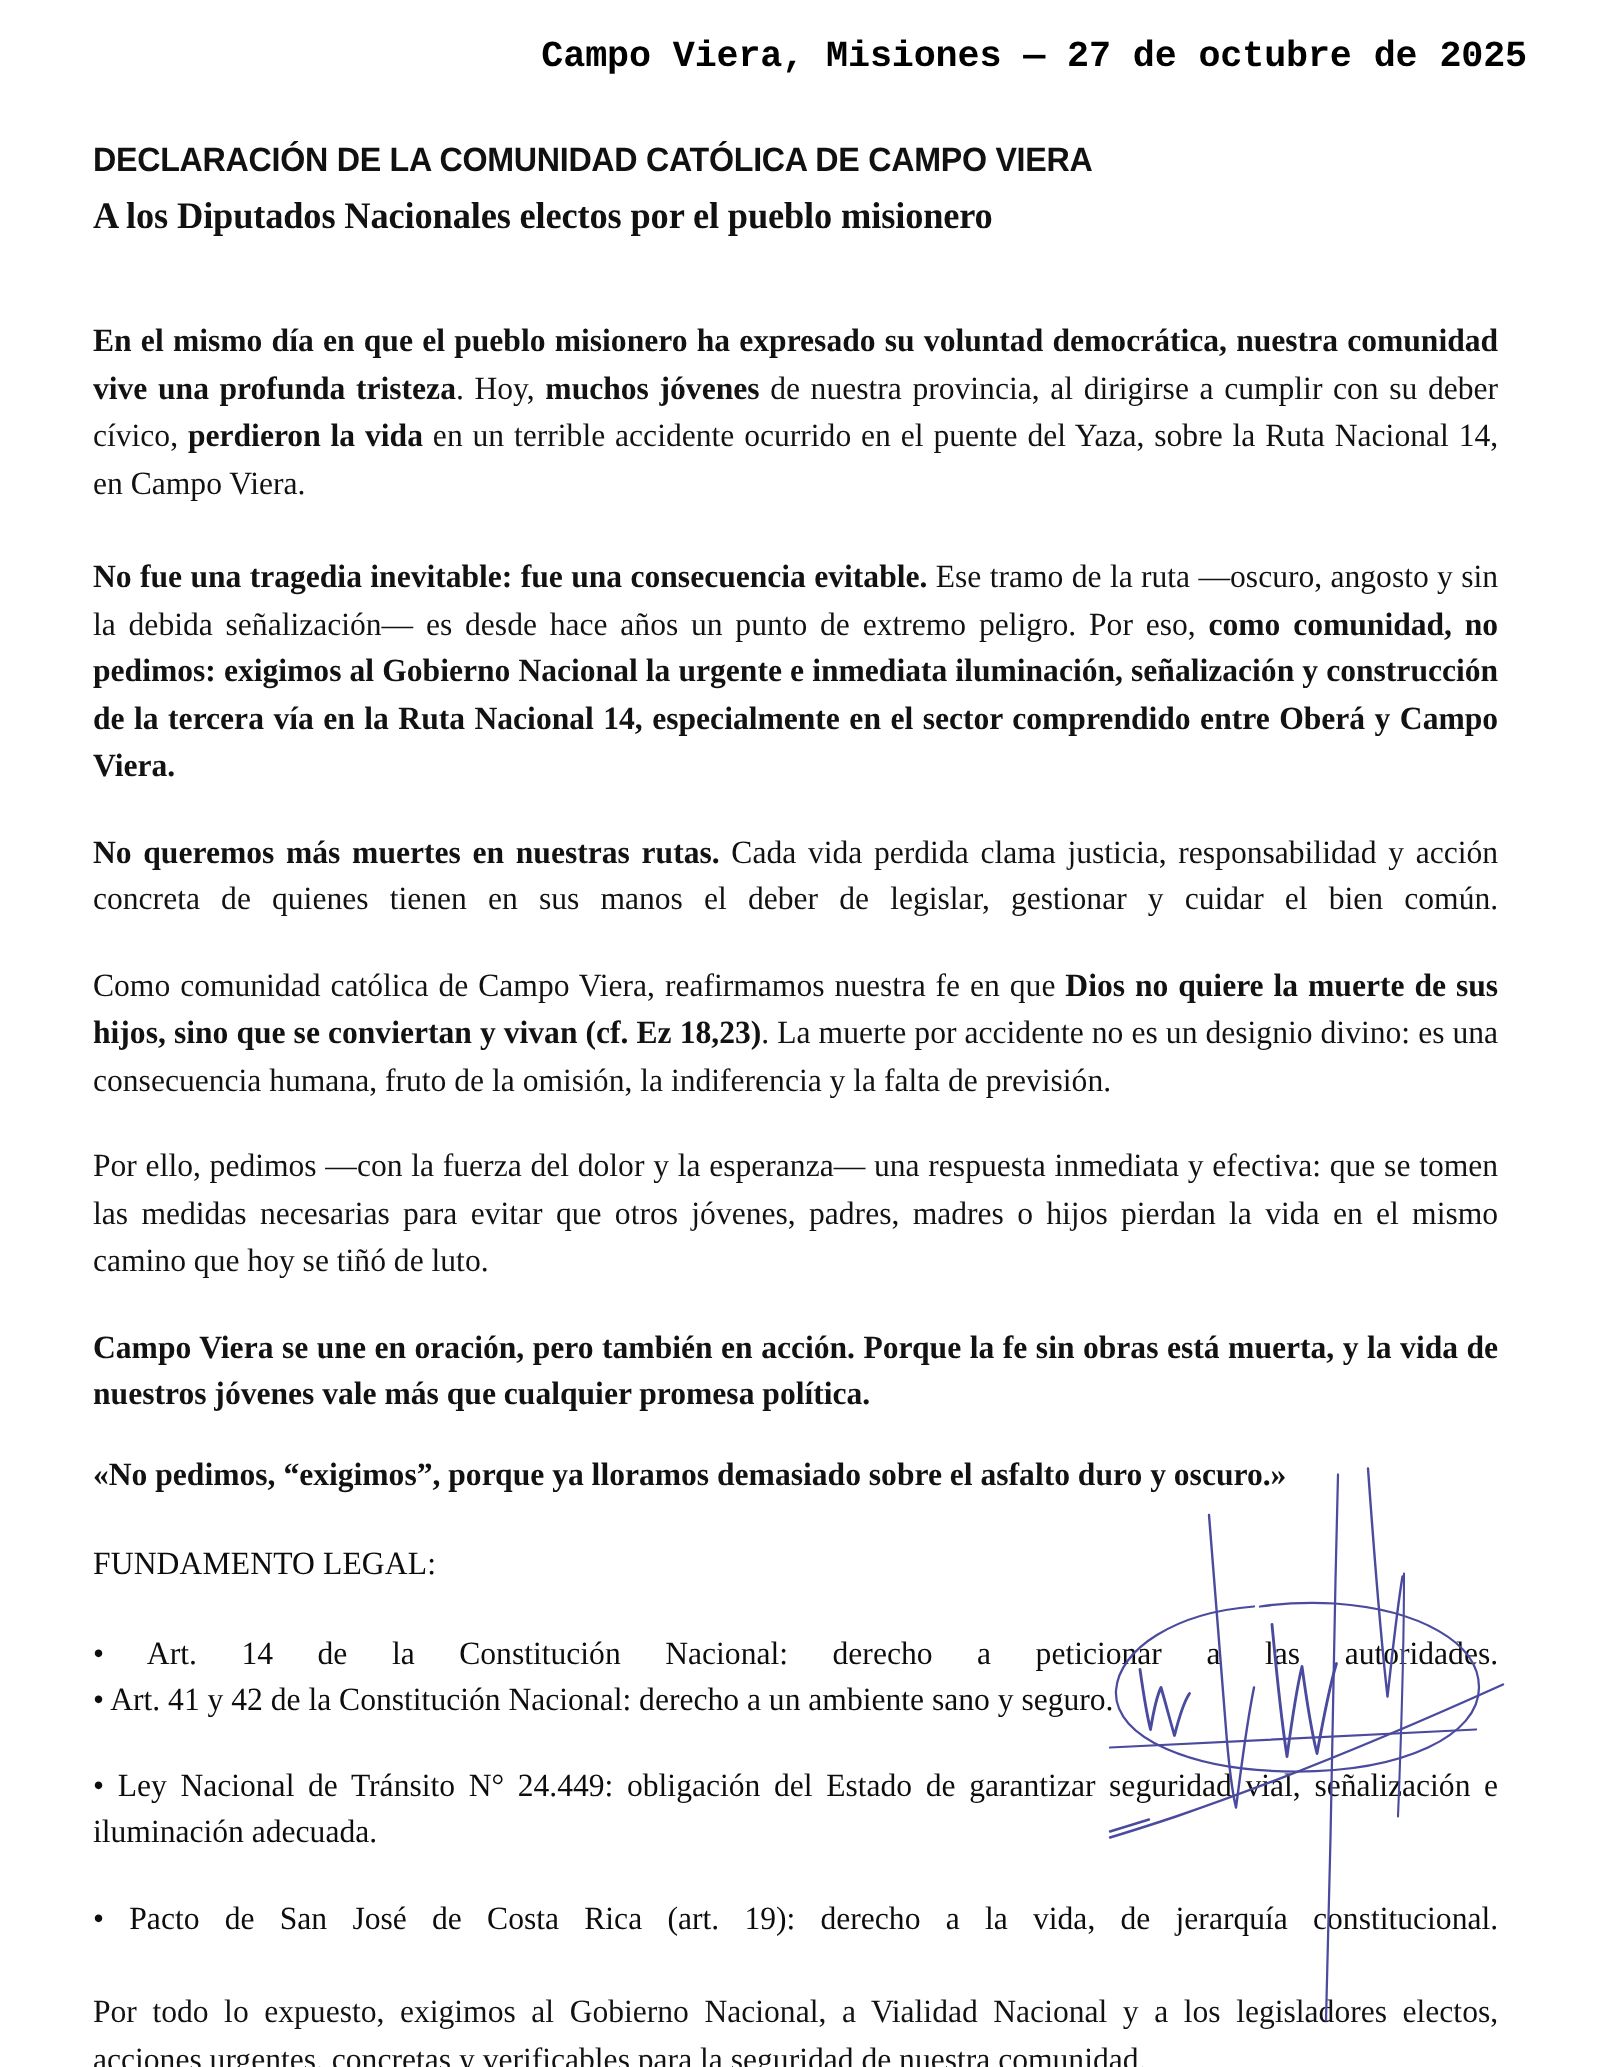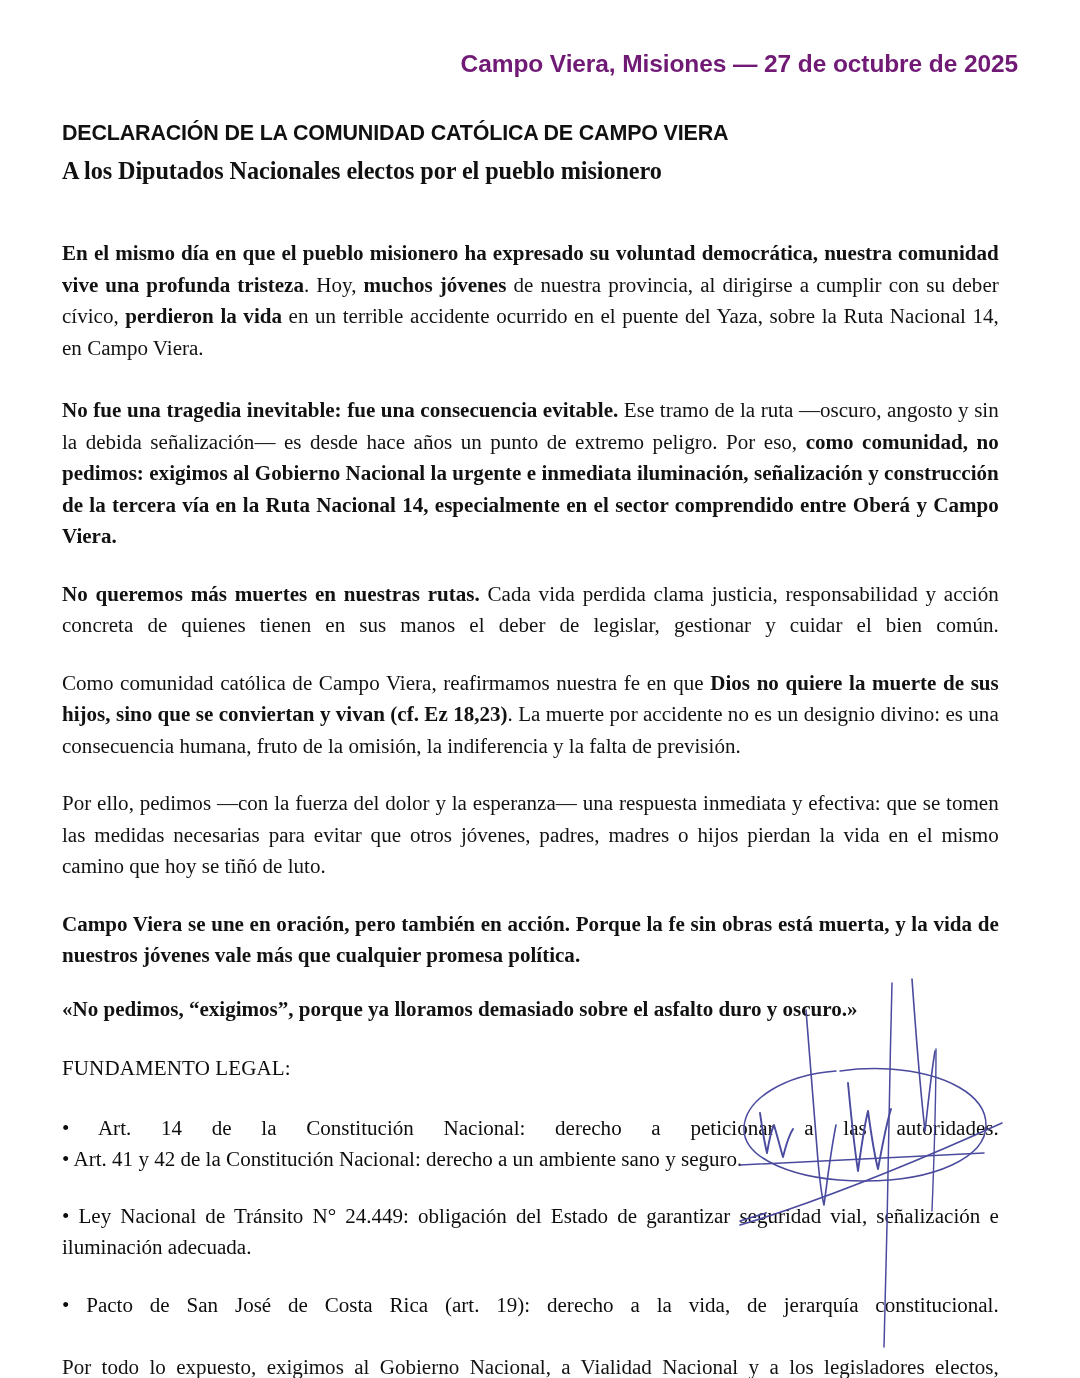--- a/index.html
+++ b/index.html
@@ -20,26 +20,26 @@
     position: absolute;
     left: 62px;
     top: 0;
     width: 956px;
     height: 100%;
   }
 
   
   .datebar {
     text-align: right;
-    font-family: Liberation Sans, sans-serif;
+    font-family: Liberation Mono, monospace;
     font-weight: bold;
     font-size: 24.5px;
     letter-spacing: -0.1px;
-    color: #701a75;
-    padding-top: 50px;
+    color: #000000;
+    padding-top: 25px;
   }
 
   
   .title-1 {
     margin-top: 42px;
     font-family: "Liberation Sans Narrow", "Liberation Sans", "DejaVu Sans", sans-serif;
     font-weight: bold;
     font-size: 22.5px;
     letter-spacing: -0.2px;
     color: #111111;

